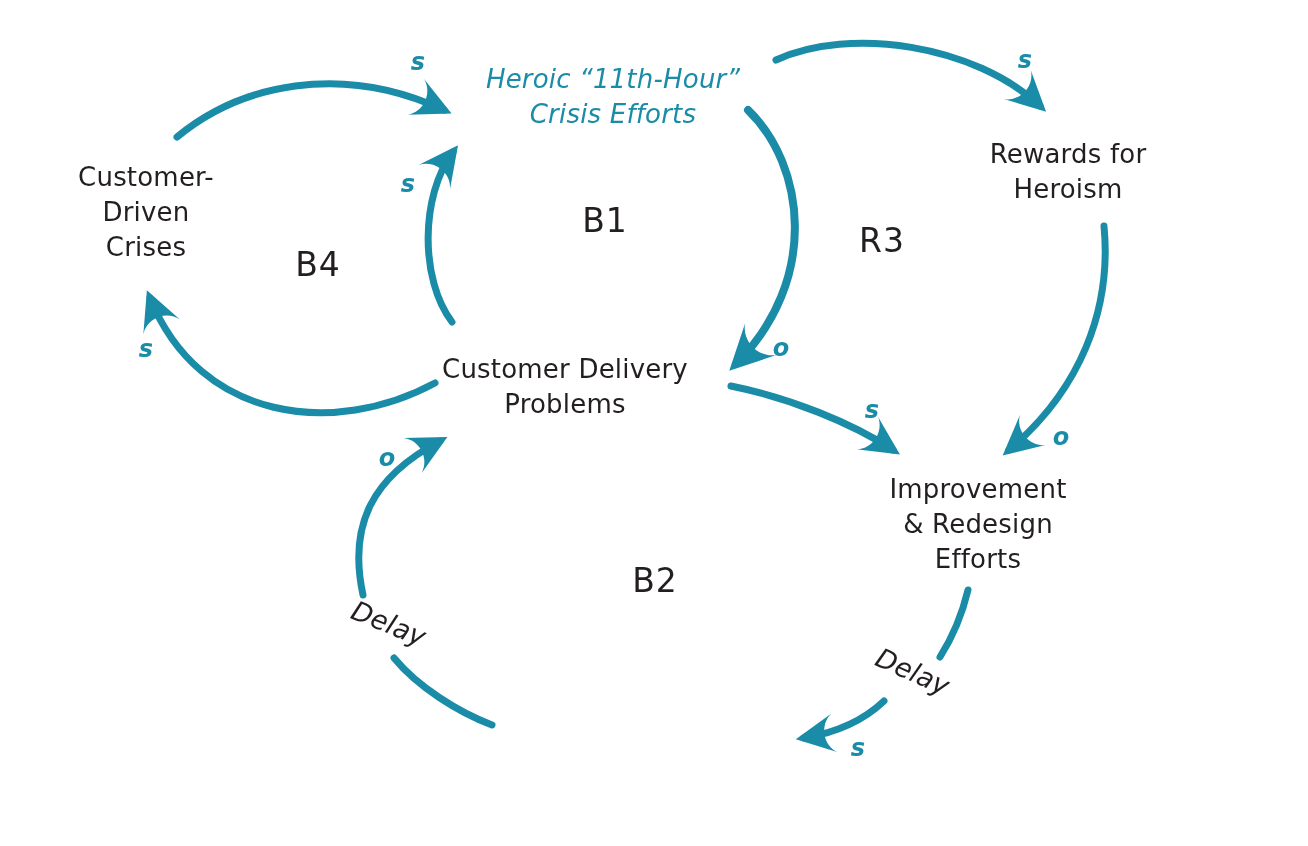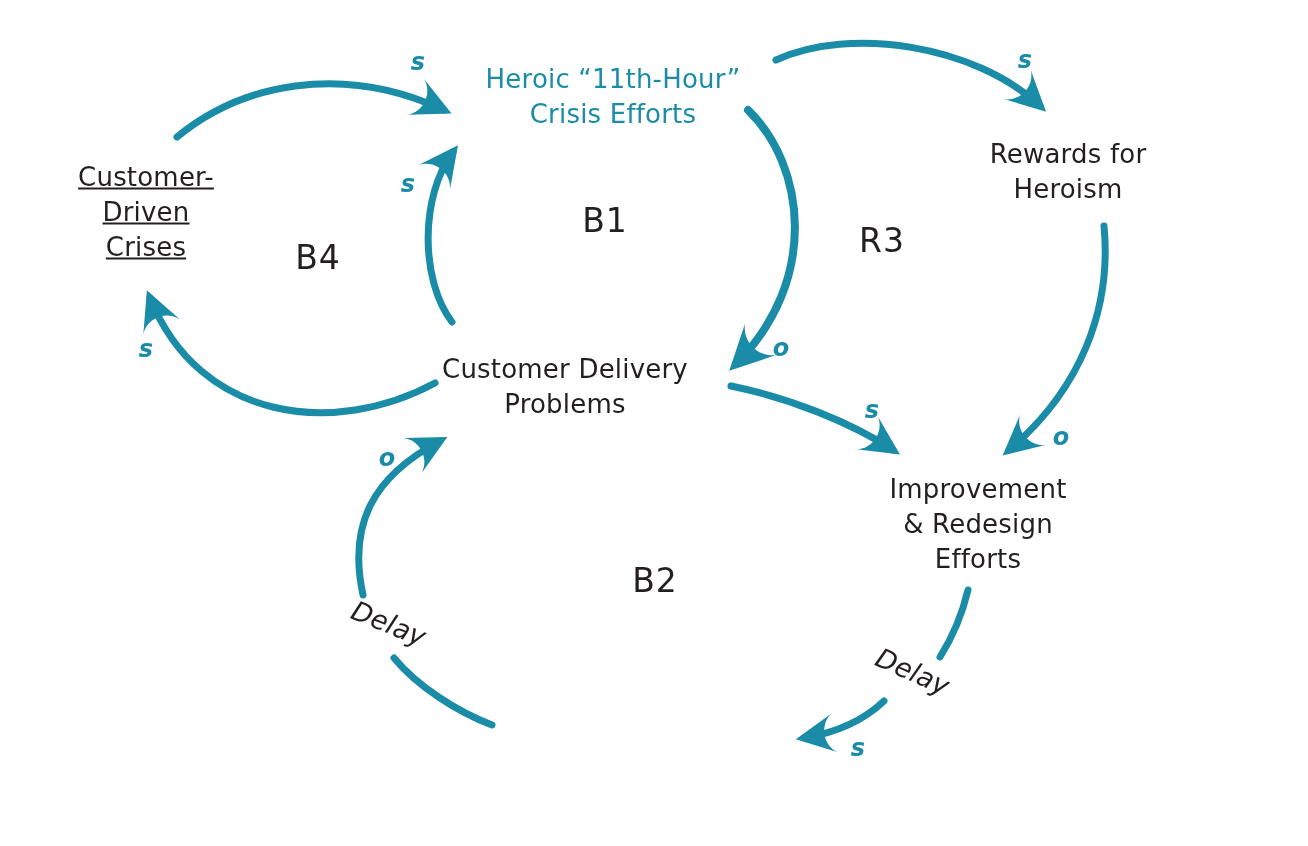--- a/index.html
+++ b/index.html
@@ -15,21 +15,21 @@
     position:absolute;
     transform:translate(-50%,-50%);
     text-align:center;
     white-space:pre-line;
     color:#231f20;
     font-size:26px;
     line-height:35px;
     letter-spacing:.2px;
     font-weight:500;
   }
-  .lbl.accent{color:#1b8ca8;}
+  .lbl.accent{color:#1b8ca8;font-style:italic;}
   .loop{
     position:absolute;
     transform:translate(-50%,-50%);
     color:#231f20;
     font-size:33px;
     font-weight:500;
     letter-spacing:1px;
   }
   .pol{
     position:absolute;
@@ -70,32 +70,32 @@
       <path d="M 968 590 C 962 615 952 638 940 657"></path>
       <path d="M 884 701 C 862 722 834 733 804 738" marker-end="url(#head)"></path>
       <path d="M 492 725 C 458 712 418 687 394 658"></path>
       <path d="M 363 595 C 348 525 372 477 440 441" marker-end="url(#head)"></path>
       <path d="M 435 383 C 335 437 200 422 150 298" marker-end="url(#head)"></path>
     </g>
   </svg>
 
   <div class="lbl accent" style="left:613px;top:97px;">Heroic “11th-Hour”
 Crisis Efforts</div>
-  <div class="lbl" style="left:146px;top:212px;text-decoration:underline;">Customer-
+  <div class="lbl" style="left:146px;top:212px;">Customer-
 Driven
 Crises</div>
   <div class="lbl" style="left:1068px;top:172px;text-align:center;">Rewards for
 Heroism</div>
   <div class="lbl" style="left:565px;top:387px;">Customer Delivery
 Problems</div>
   <div class="lbl" style="left:978px;top:524px;">Improvement
 &amp; Redesign
 Efforts</div>
 
-  <div class="loop" style="left:318px;top:257px;">B4</div>
+  <div class="loop" style="left:318px;top:264px;">B4</div>
   <div class="loop" style="left:605px;top:220px;">B1</div>
   <div class="loop" style="left:882px;top:240px;">R3</div>
   <div class="loop" style="left:655px;top:580px;text-align:center;">B2</div>
 
   <div class="pol" style="left:418px;top:62px;">s</div>
   <div class="pol" style="left:408px;top:184px;">s</div>
   <div class="pol" style="left:781px;top:348px;">o</div>
   <div class="pol" style="left:1025px;top:60px;">s</div>
   <div class="pol" style="left:1061px;top:437px;">o</div>
   <div class="pol" style="left:872px;top:410px;">s</div>

